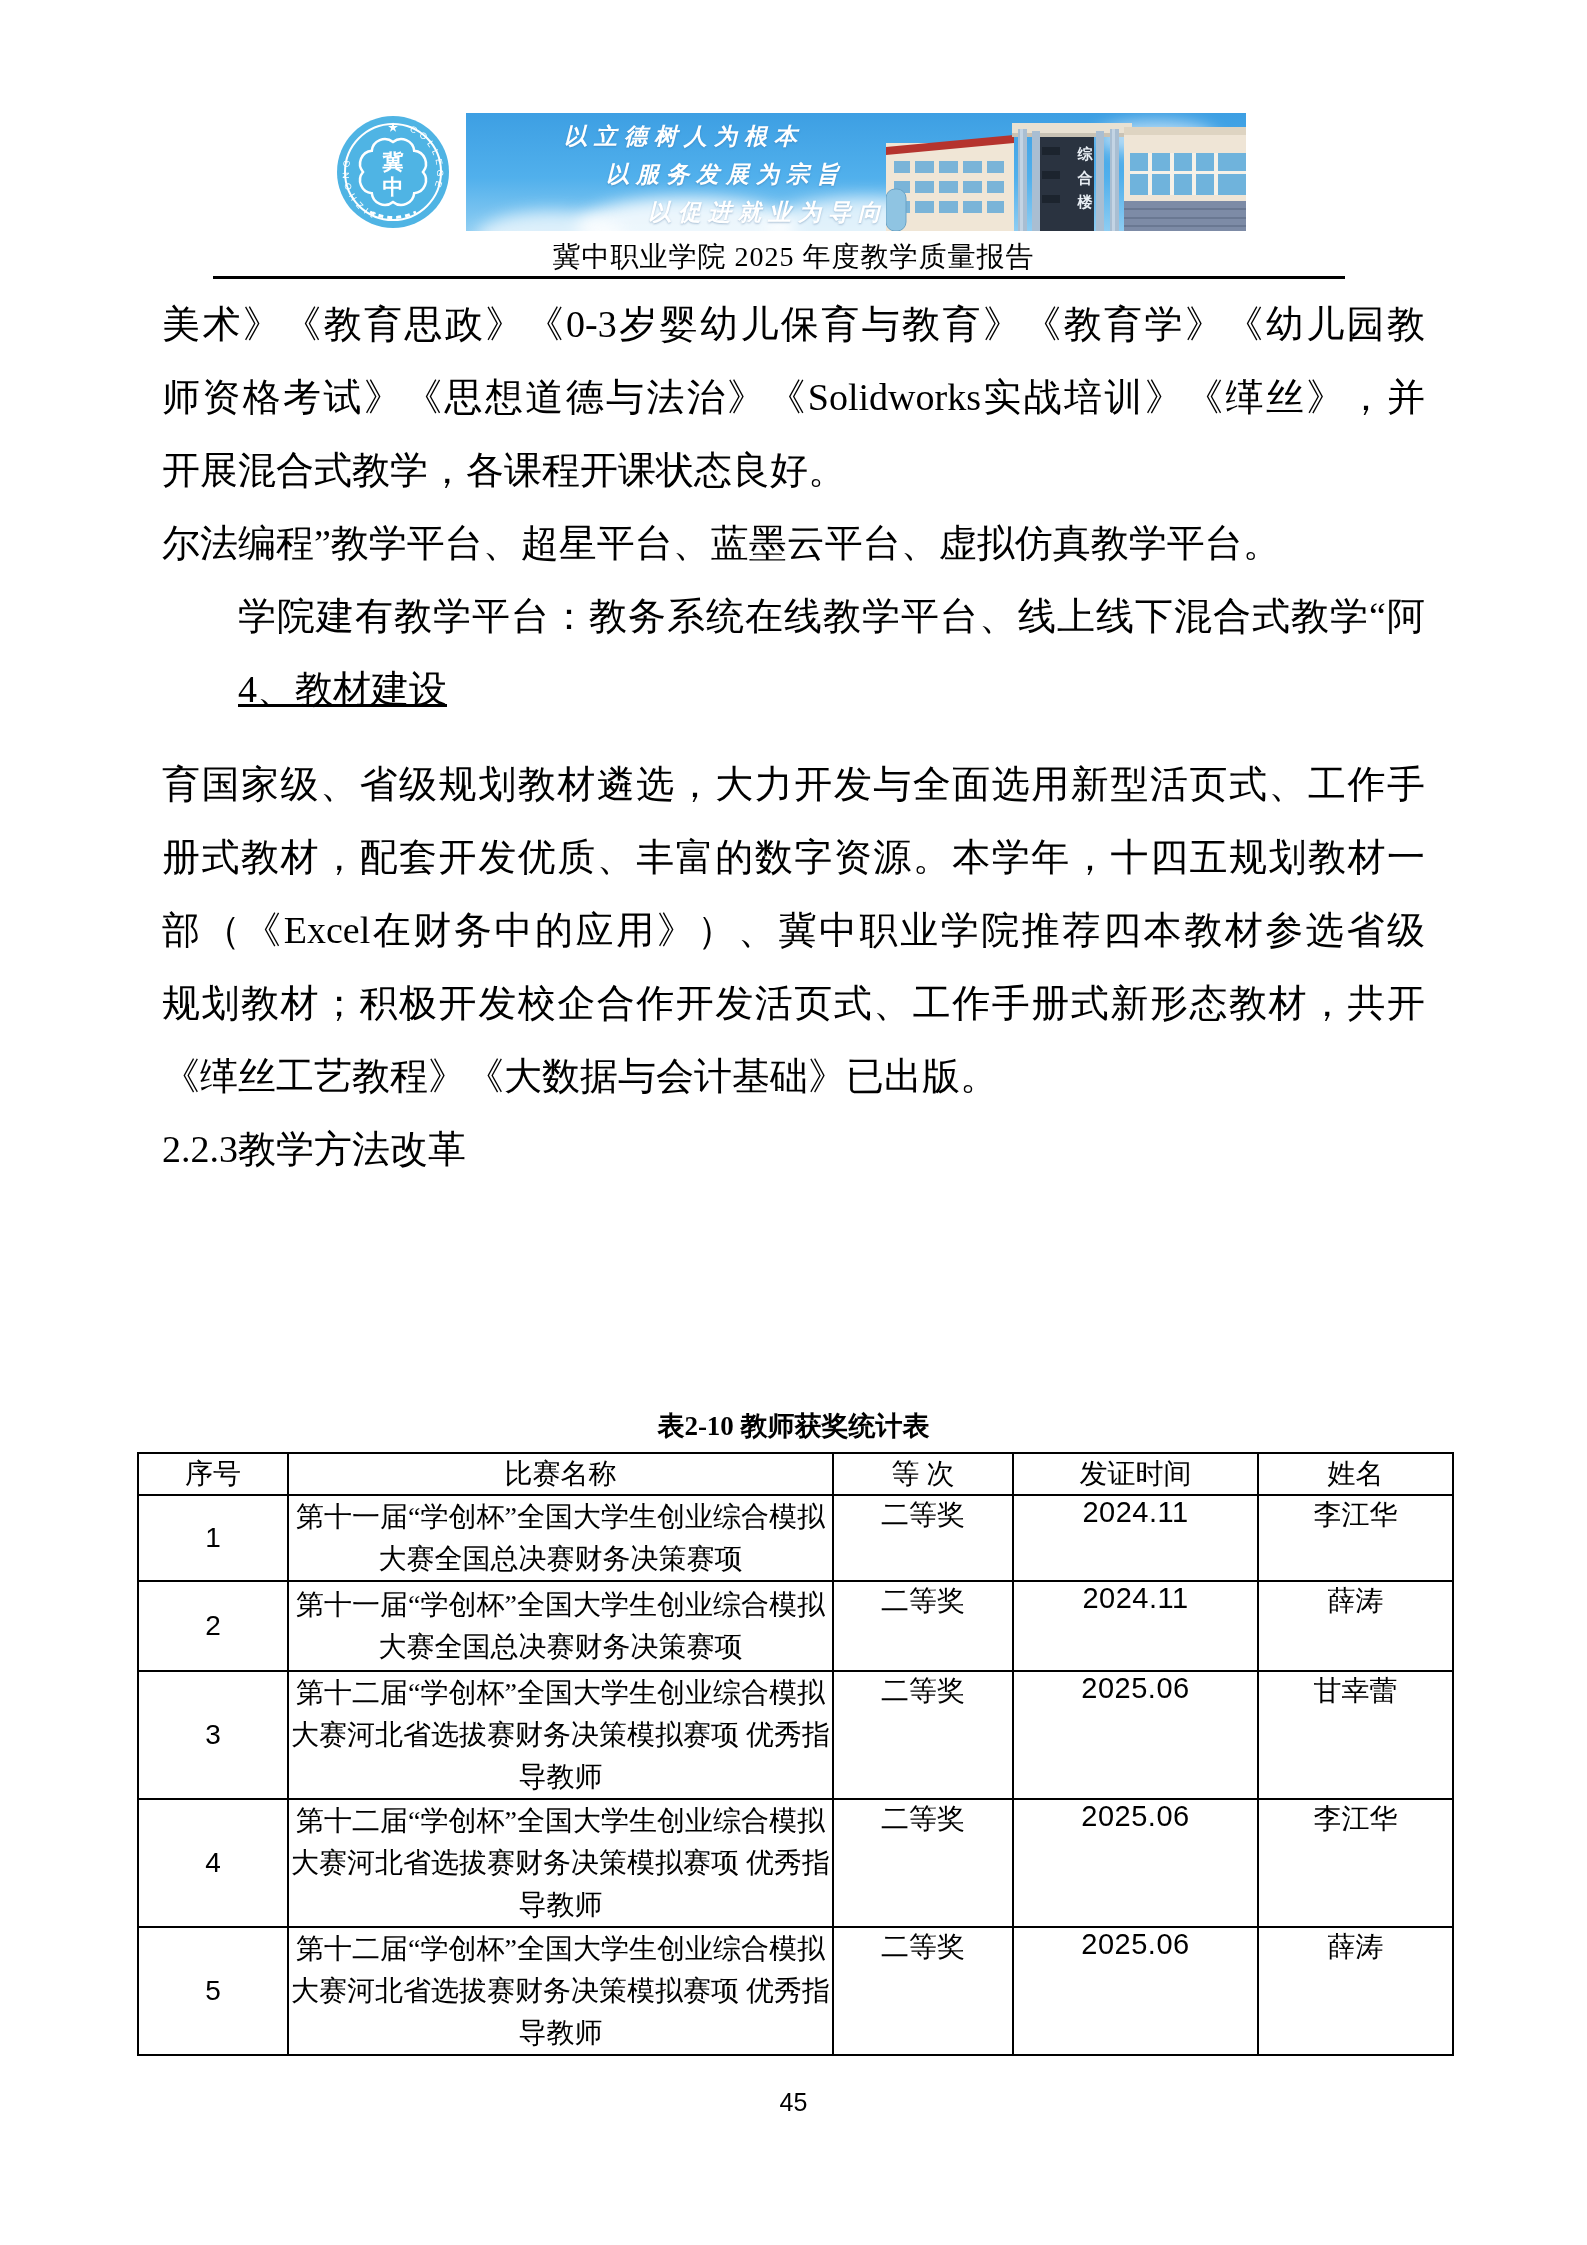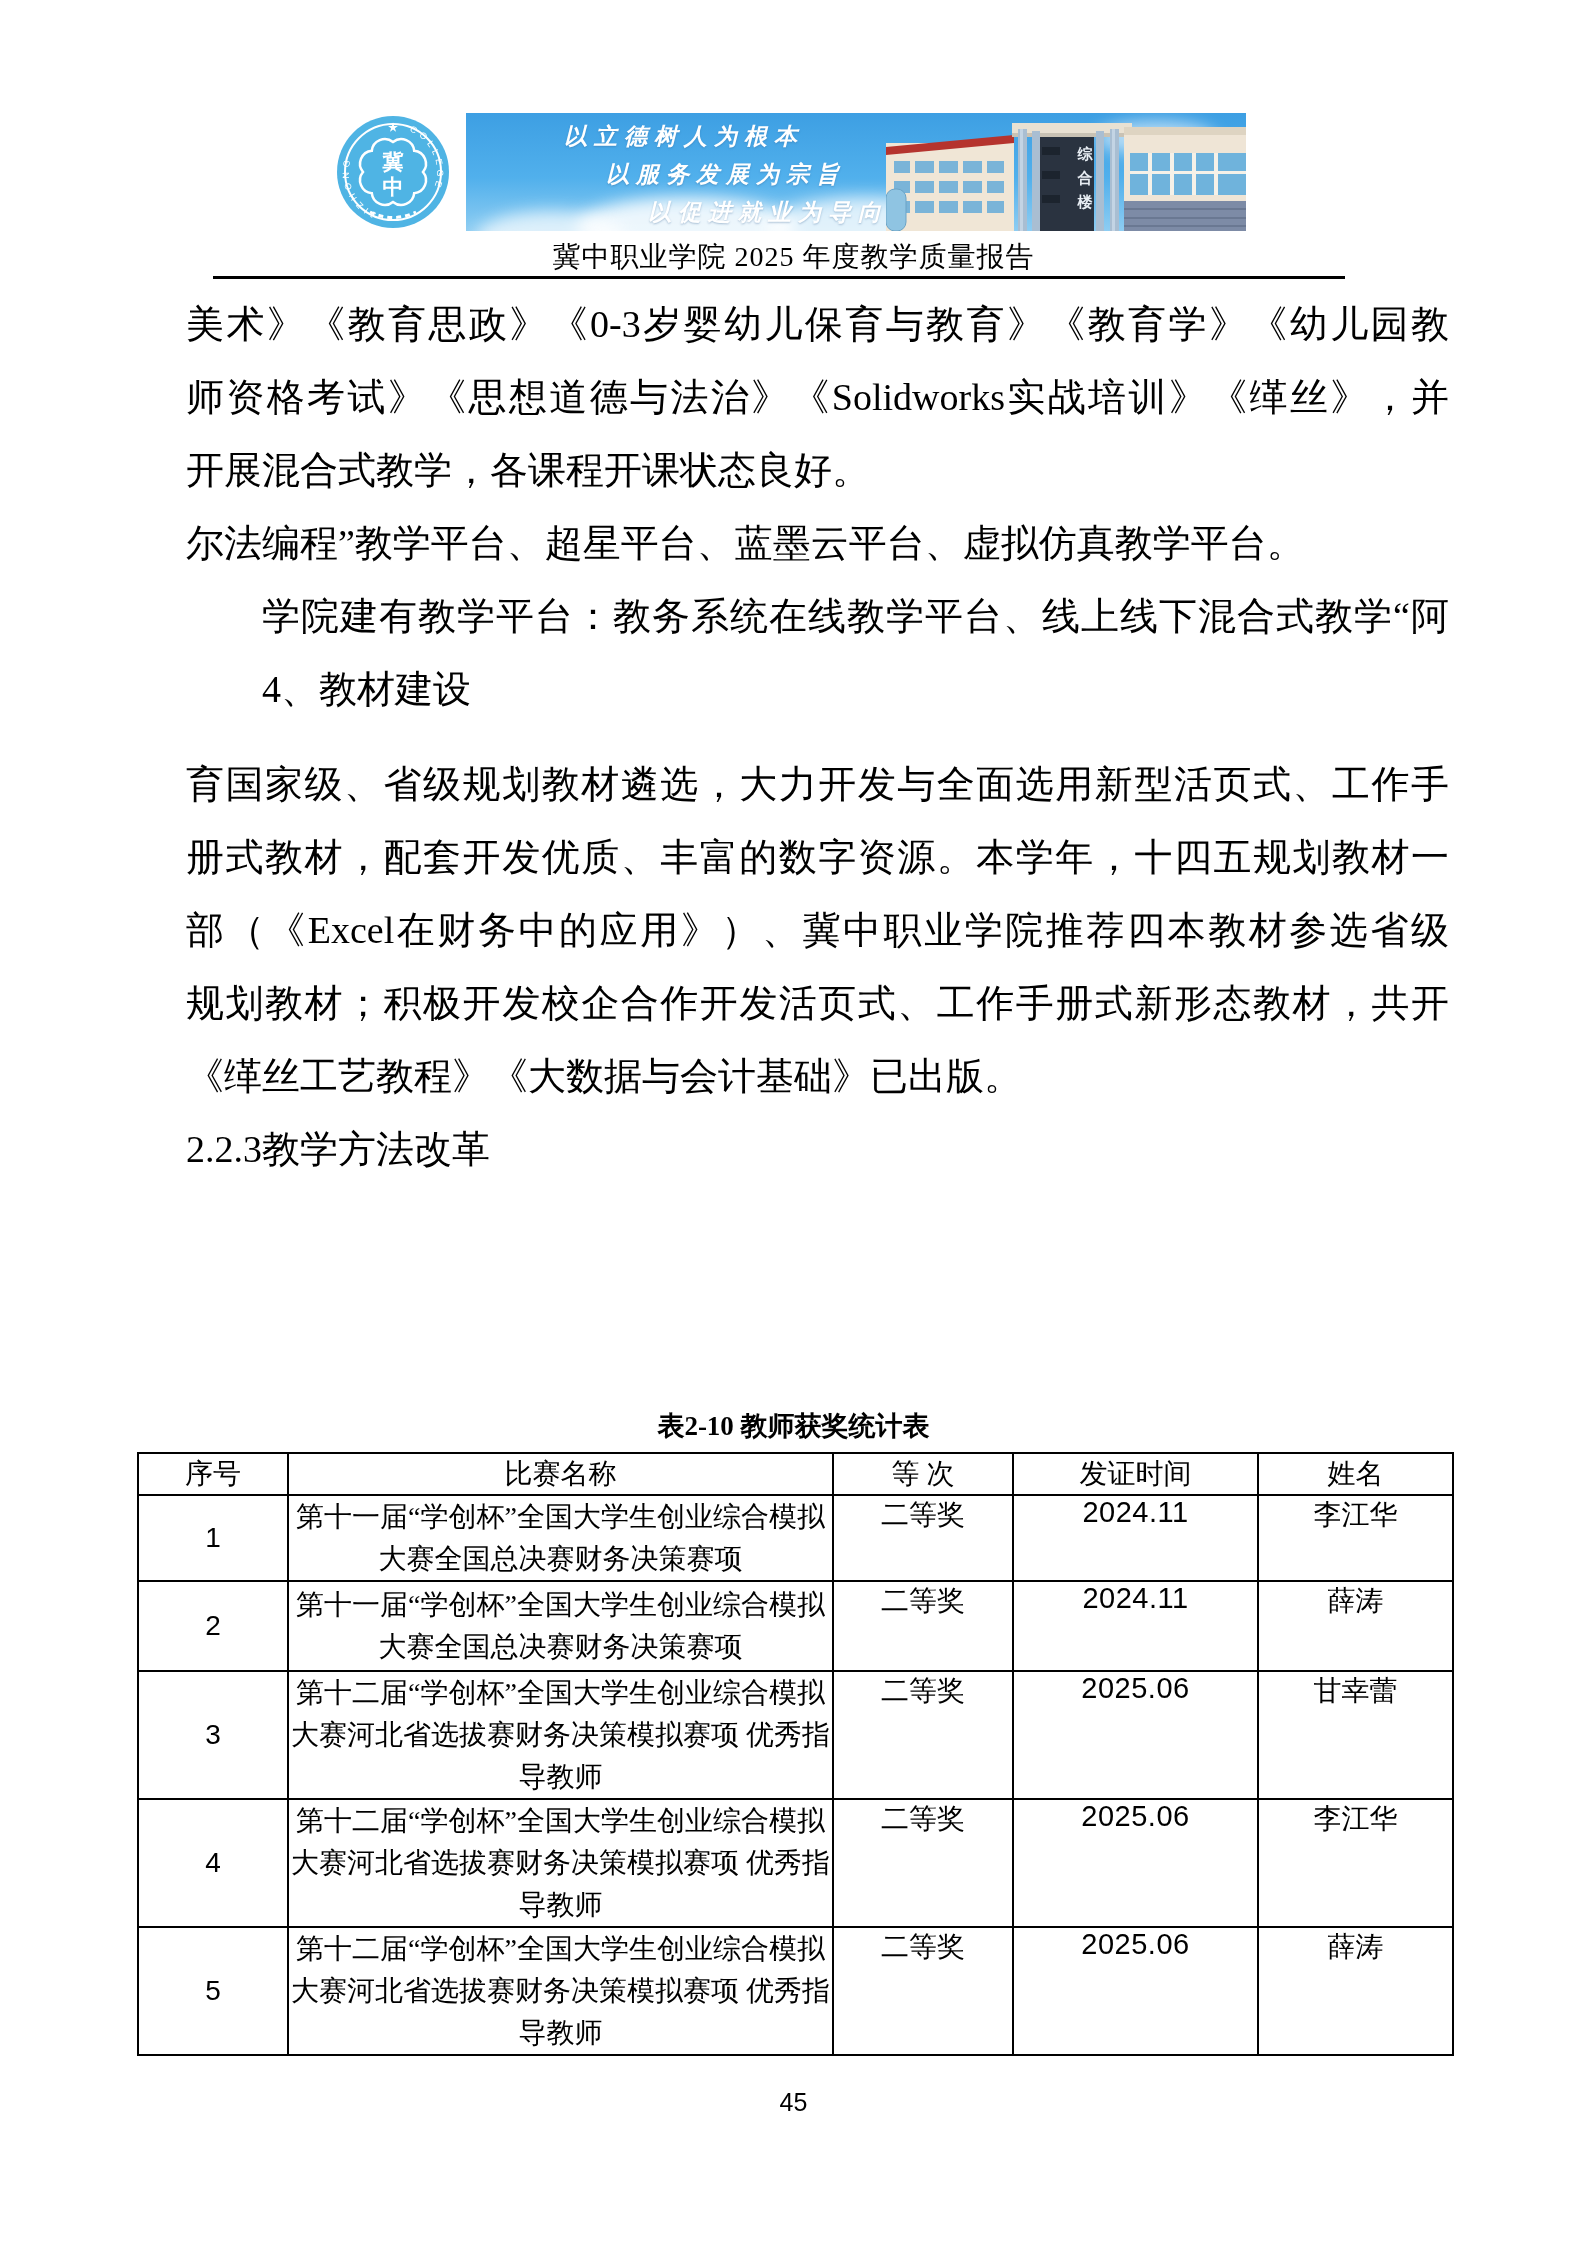--- a/index.html
+++ b/index.html
@@ -18,25 +18,25 @@
   .m1{left:98px;top:8px;}
   .m2{left:140px;top:46px;}
   .m3{left:182px;top:84px;}
   .building{position:absolute;right:0;top:0;height:118px;}
 
   
   .doc-header{position:absolute;left:0;top:238px;width:100%;text-align:center;font-size:28px;letter-spacing:1px;font-family:"Liberation Serif","DejaVu Serif",serif;}
   .header-rule{position:absolute;left:213px;top:276px;width:1132px;height:3px;background:#000;}
 
   
-  .content{position:absolute;left:162px;top:288px;width:1263px;margin-left:24px;}
+  .content{position:absolute;left:162px;top:288px;width:1263px;}
   .bline{font-size:38px;line-height:73px;height:73px;white-space:nowrap;overflow:visible;}
   .jl{text-align:justify;text-align-last:justify;white-space:normal;}
   .ind{text-indent:76px;}
-  .sp-after{margin-bottom:22px;}
+  .sp-after{margin-bottom:22px;text-decoration:underline;}
 
   
   .tbl-title{position:absolute;left:0;top:1408px;width:100%;text-align:center;font-weight:bold;font-size:27px;}
   table.awards{position:absolute;left:137px;top:1452px;width:1315px;border-collapse:collapse;table-layout:fixed;font-size:28px;}
   table.awards td,table.awards th{border:2px solid #000;padding:0;font-weight:normal;}
   th.h{height:40px;text-align:center;vertical-align:middle;}
   td.no{ text-align:center;vertical-align:middle;font-family:"Liberation Sans","DejaVu Sans",sans-serif;font-size:28px;}
   td.cname{text-align:center;vertical-align:middle;line-height:42px;padding:2px 14px;}
   td.award,td.person{text-align:center;vertical-align:top;padding-top:9px;}
   td.cdate{text-align:center;vertical-align:top;padding-top:9px;font-family:"Liberation Sans","DejaVu Sans",sans-serif;font-weight:600;font-size:29px;letter-spacing:.5px;border-radius:13px;}

